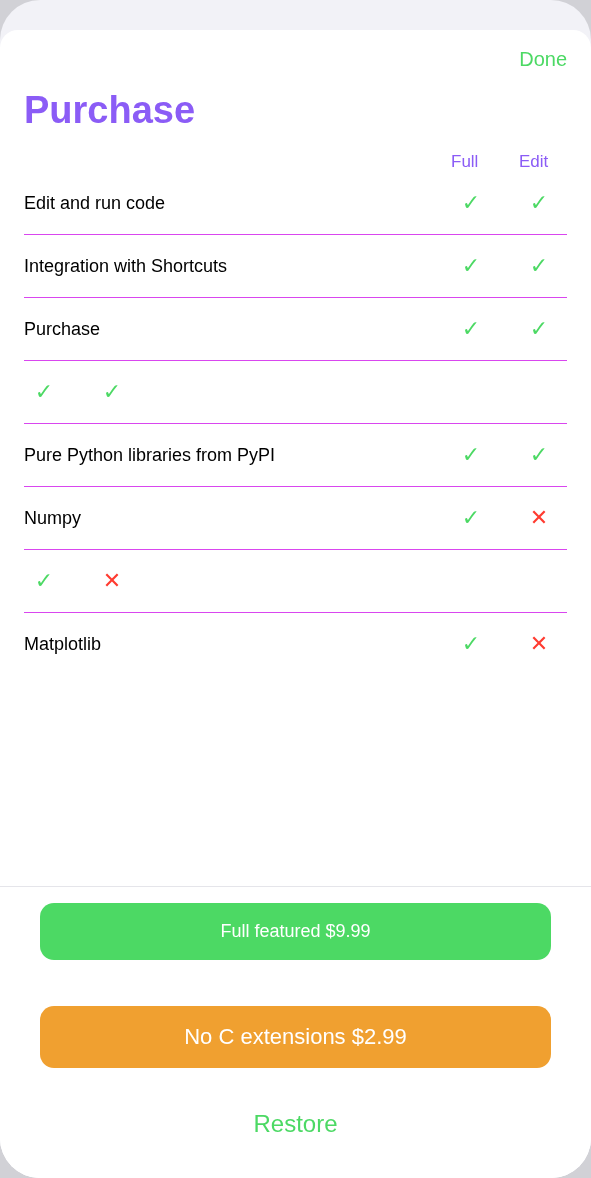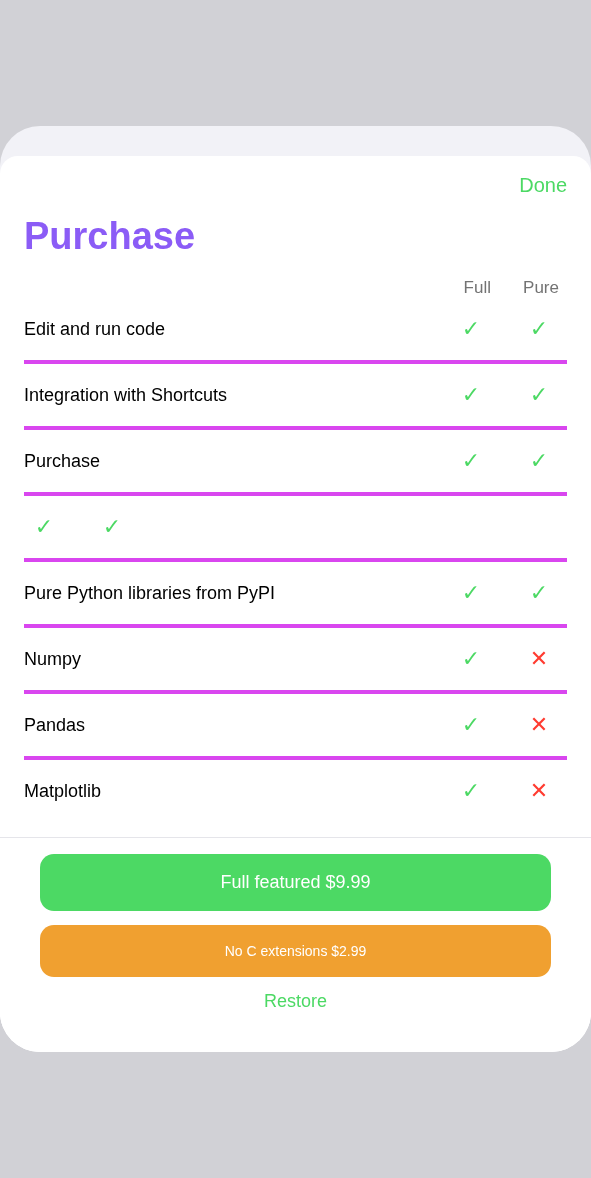--- a/index.html
+++ b/index.html
@@ -12,21 +12,21 @@
       background: #d1d1d6;
       display: flex;
       justify-content: center;
       align-items: center;
       min-height: 100vh;
       font-family: -apple-system, BlinkMacSystemFont, 'Helvetica Neue', sans-serif;
     }
 
     .phone-container {
       width: 591px;
-      height: 926px;
+      height: 1178px;
       background: #f2f2f7;
       border-radius: 40px;
       overflow: hidden;
       position: relative;
       display: flex;
       flex-direction: column;
     }
 
     .modal-sheet {
       background: #ffffff;
@@ -66,35 +66,35 @@
     .column-headers {
       display: flex;
       justify-content: flex-end;
       padding: 10px 32px 0 24px;
       gap: 28px;
     }
 
     .col-header {
       font-size: 17px;
       font-weight: 400;
-      color: #737373;
+      color: #8b5cf6;
       width: 40px;
-      text-align: right;
+      text-align: left;
     }
 
     .features-list {
       flex: 1;
       overflow-y: auto;
       padding: 0 24px;
     }
 
     .feature-row {
       display: flex;
       align-items: center;
-      border-bottom: 4px solid #d946ef;
+      border-bottom: 1px solid #d946ef;
       padding: 18px 0;
       min-height: 60px;
     }
 
     .feature-row:last-child {
       border-bottom: none;
     }
 
     .feature-name {
       flex: 1;
@@ -139,41 +139,43 @@
       border: none;
       border-radius: 14px;
       padding: 18px;
       cursor: pointer;
       width: 100%;
     }
 
     .btn-lite {
       background: #f0a030;
       color: #ffffff;
-      font-size: 14px;
+      font-size: 22px;
       font-weight: 500;
       border: none;
       border-radius: 14px;
       padding: 18px;
       cursor: pointer;
       width: 100%;
+      margin-top: 32px;
     }
 
     .restore-row {
       text-align: center;
       padding-bottom: 10px;
     }
 
     .restore-link {
       color: #4cd964;
-      font-size: 18px;
+      font-size: 24px;
       font-weight: 400;
       background: none;
       border: none;
       cursor: pointer;
+      margin-top: 28px;
     }
 
     .divider-line {
       border: none;
       border-top: 1px solid #e5e5ea;
       margin: 0;
     }
   </style>
 </head>
 <body>
@@ -182,21 +184,21 @@
   <div class="modal-sheet">
 
     <div class="done-row">
       <button class="done-button">Done</button>
     </div>
 
     <h1 class="page-title">Purchase</h1>
 
     <div class="column-headers">
       <span class="col-header">Full</span>
-      <span class="col-header">Pure</span>
+      <span class="col-header">Edit</span>
     </div>
 
     <div class="features-list">
 
       <div class="feature-row">
         <span class="feature-name">Edit and run code</span>
         <div class="feature-checks">
           <span class="check-cell check-green">✓</span>
           <span class="check-cell check-green">✓</span>
         </div>
@@ -235,21 +237,20 @@
 
       <div class="feature-row">
         <span class="feature-name">Numpy</span>
         <div class="feature-checks">
           <span class="check-cell check-green">✓</span>
           <span class="check-cell check-red">✕</span>
         </div>
       </div>
 
       <div class="feature-row">
-        <span class="feature-name">Pandas</span>
         <div class="feature-checks">
           <span class="check-cell check-green">✓</span>
           <span class="check-cell check-red">✕</span>
         </div>
       </div>
 
       <div class="feature-row">
         <span class="feature-name">Matplotlib</span>
         <div class="feature-checks">
           <span class="check-cell check-green">✓</span>

